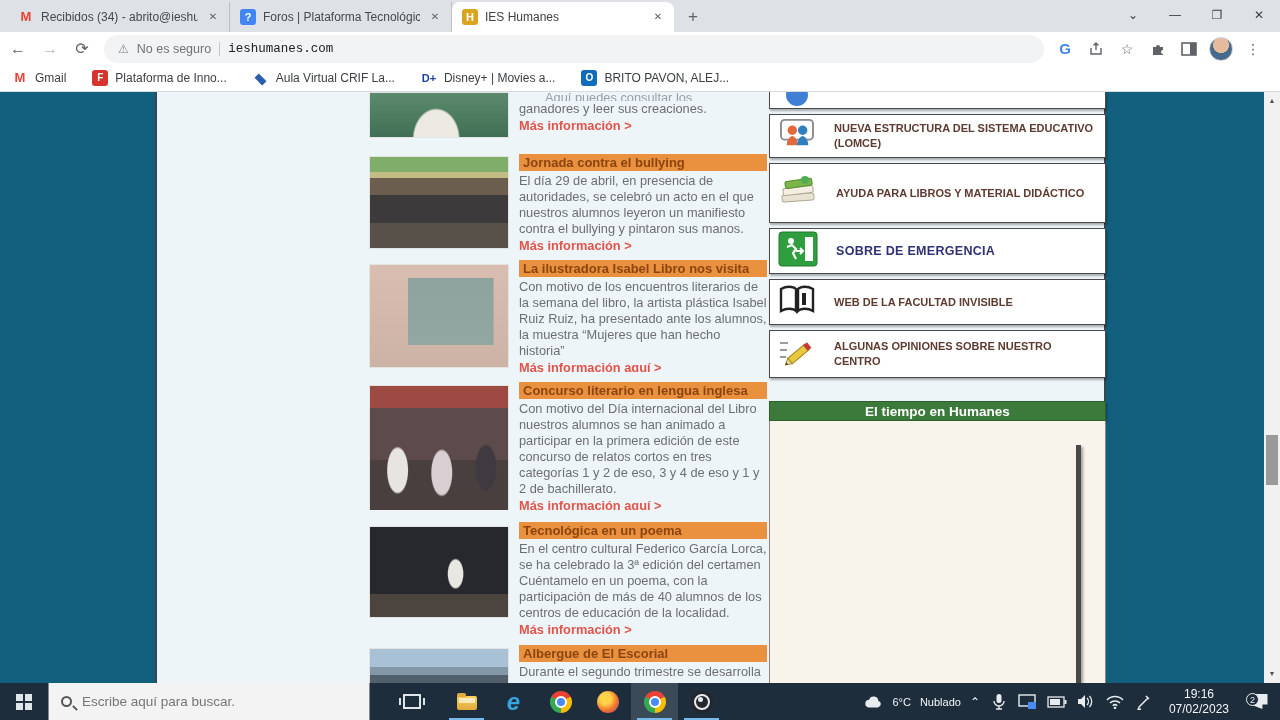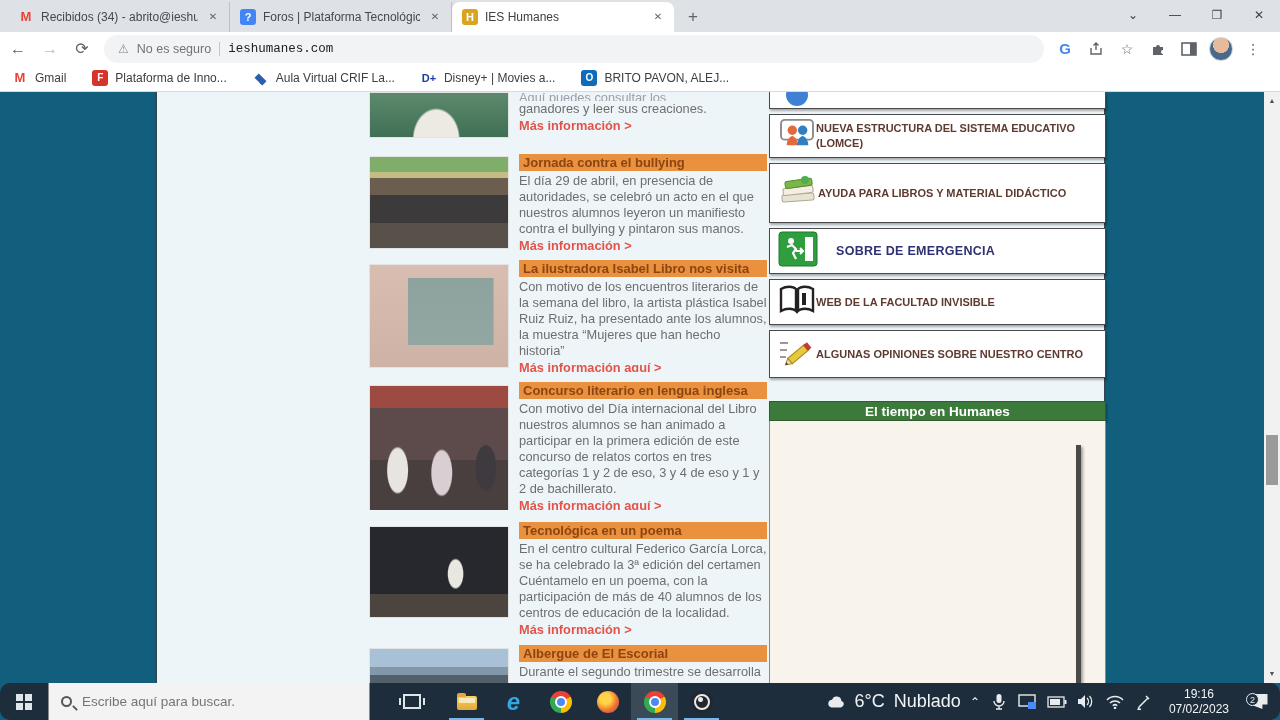--- a/index.html
+++ b/index.html
@@ -52,48 +52,48 @@
   .content { position:absolute; left:155px; top:0; width:951px; height:591px; background:#eef5f9; border-left:2px solid #37474f; border-right:2px solid #37474f; }
 
   
   .news { position:absolute; left:212px; top:0; width:398px; }
   .article { display:flex; gap:10px; overflow:hidden; }
   .photo { width:140px; flex:none; border:1px solid #e3e3e3; }
   .atext { width:248px; flex:none; }
   .atitle { background:#e9913e; color:#8c4510; font-size:13px; font-weight:bold; height:17px; line-height:17px; padding:0 4px; margin-bottom:2px; white-space:nowrap; overflow:hidden; }
   .abody { color:#6e6e6e; font-size:12.8px; line-height:16px; }
   .alink { color:#e2544a; font-size:12.8px; font-weight:bold; line-height:17px; }
-  .clipline { color:#9aa0a6; font-size:12.8px; line-height:12px; height:9px; overflow:hidden; filter:blur(.4px); }
+  .clipline { color:#9aa0a6; font-size:12.8px; line-height:12px; height:9px; overflow:hidden; filter:blur(.4px);margin-left:26px; }
   .ph0 { height:46px; background:linear-gradient(180deg,#5d8a6d,#3f6f55); background-image:radial-gradient(ellipse 46px 60px at 48% 105%, #eceae2 0 48%, rgba(0,0,0,0) 52%), linear-gradient(180deg,#5d8a6d,#3f6f55); }
   .ph1 { height:93px; margin-top:2px; background-image:linear-gradient(180deg,#7fae6a 0 16%, #c3bd84 16% 23%, #6b5e4e 23% 42%, #3c3a3a 42% 72%, #58514a 72%); }
   .ph2 { height:104px; margin-top:4px; background-image:linear-gradient(#8fa39e,#93a7a2), linear-gradient(#d9bdb1,#cdb2a6); background-size:62% 66%, 100% 100%; background-position:72% 38%, 0 0; background-repeat:no-repeat; }
   .ph3 { height:126px; margin-top:3px; background-image:radial-gradient(ellipse 22px 48px at 20% 68%, #e8e4e0 0 45%, rgba(0,0,0,0) 50%), radial-gradient(ellipse 22px 48px at 52% 70%, #d9cfd2 0 45%, rgba(0,0,0,0) 50%), radial-gradient(ellipse 22px 48px at 84% 66%, #3f3a40 0 45%, rgba(0,0,0,0) 50%), linear-gradient(180deg,#9c4a42 0 18%, #5d4b4b 18% 60%, #4a3f3f 60%); }
   .ph4 { height:92px; margin-top:4px; background-image:radial-gradient(ellipse 16px 30px at 62% 52%, #e9e7e2 0 45%, rgba(0,0,0,0) 52%), linear-gradient(180deg,#26282e 0 74%, #4c453f 74%); }
   .ph5 { height:46px; margin-top:3px; background-image:linear-gradient(180deg,#a9c1d7 0 42%, #8297a8 42% 58%, #51606b 58%); }
 
   
   .side { position:absolute; left:612px; top:0; width:337px; }
-  .sbox { background:#fff; border:1px solid #4a4a4a; box-shadow:1px 2px 2px rgba(0,0,0,.3); display:flex; align-items:center; gap:0; padding:4px 8px; margin-bottom:5px; }
+  .sbox { background:#fff; border:1px solid #4a4a4a; box-shadow:1px 2px 2px rgba(0,0,0,.3); display:flex; align-items:center; gap:18px; padding:4px 8px; margin-bottom:5px; }
   .sbox-partial { height:17px; border-top:none; align-items:flex-start; overflow:hidden; }
   .slabel { font-size:11px; font-weight:bold; color:#5e3b30; line-height:1.35; }
   .slabel-navy { color:#2e3272; font-size:12.5px; letter-spacing:.3px; }
   .sicon { flex:none; }
   .blue-blob { width:22px; height:22px; border-radius:50%; background:#3f7fd4; margin-left:8px; margin-top:-12px; }
   .wheader { margin-top:23px; height:20px; background:#3b7a3b; border:1px solid #2e5e2e; color:#fff; font-weight:bold; font-size:13.5px; text-align:center; line-height:19px; box-shadow:1px 2px 2px rgba(0,0,0,.3); }
   .wpanel { position:relative; height:274px; background:#f8f4ec; border:1px solid #8a8a82; border-top:none; }
   .wbar { position:absolute; right:24px; top:24px; width:5px; bottom:2px; background:#4a4a4a; box-shadow:2px 2px 3px rgba(0,0,0,.35); }
 
   
   .vscroll { position:absolute; right:0; top:0; width:16px; height:591px; background:#f1f1f1; }
   .varrow { position:absolute; left:0; width:16px; height:14px; color:#505050; font-size:7px; text-align:center; line-height:14px; }
   .varrow.up { top:2px; } .varrow.down { bottom:2px; }
   .vthumb { position:absolute; left:2px; top:343px; width:12px; height:50px; background:#9a9a9a; }
 
   
-  .taskbar { position:absolute; bottom:0; left:0; width:1280px; height:37px; background:#1e2d3b; display:flex; align-items:stretch; color:#e8ecef;border-radius:10px; }
+  .taskbar { position:absolute; bottom:0; left:0; width:1280px; height:37px; background:#1e2d3b; display:flex; align-items:stretch; color:#e8ecef; }
   .startbtn { width:48px; display:flex; align-items:center; justify-content:center; }
   .winlogo { width:16px; height:16px; display:grid; grid-template-columns:7px 7px; grid-template-rows:7px 7px; gap:2px; }
   .winlogo span { background:#dfe6ea; }
   .tsearch { width:322px; background:#f3f3f3; display:flex; align-items:center; gap:10px; padding:0 12px; border:1px solid #8a8a8a; border-bottom:none; border-top:none; }
   .mag { width:11px; height:11px; border:2px solid #555; border-radius:50%; position:relative; flex:none; }
   .mag::after { content:""; position:absolute; left:9px; top:9px; width:6px; height:2px; background:#555; transform:rotate(45deg); }
   .tsearch input { border:none; outline:none; background:transparent; font-size:13.5px; color:#444; width:250px; font-family:"Liberation Sans",sans-serif; }
   .tslot { width:47px; display:flex; align-items:center; justify-content:center; position:relative; }
   .tslot.open::after { content:""; position:absolute; bottom:0; left:6px; right:6px; height:2px; background:#76b9ed; }
   .tslot.activeapp { background:#3a4a57; }
@@ -104,21 +104,21 @@
   .folder::before { content:""; position:absolute; top:-3px; left:0; width:9px; height:4px; background:#e2a83c; border-radius:2px 2px 0 0; }
   .folder::after { content:""; position:absolute; top:2px; left:2px; right:2px; height:5px; background:#f9e9b8; }
   .ie { color:#35a6e0; font-size:24px; font-weight:bold; font-style:italic; line-height:24px; }
   .chrome { width:22px; height:22px; border-radius:50%; background:conic-gradient(from -60deg, #ea4335 0 120deg, #fbbc05 120deg 240deg, #34a853 240deg 360deg); position:relative; }
   .chrome::after { content:""; position:absolute; inset:5px; background:#4a8af4; border:2.5px solid #fff; border-radius:50%; }
   .firefox { width:22px; height:22px; border-radius:50%; background:radial-gradient(circle at 38% 35%, #ffd24a 0 28%, #f2762b 58%, #a63a84 100%); }
   .obs { width:22px; height:22px; border-radius:50%; background:#23272b; position:relative; }
   .obs::before { content:""; position:absolute; inset:3px; border:2px solid #e8ecef; border-radius:50%; }
   .obs::after { content:""; position:absolute; left:7px; top:6px; width:5px; height:5px; background:#e8ecef; border-radius:50%; }
   .tray { margin-left:auto; display:flex; align-items:center; gap:9px; padding-right:6px; }
-  .tray-txt { font-size:18px; color:#f2f5f7; }
+  .tray-txt { font-size:11px; color:#f2f5f7; }
   .tray-ic { display:flex; align-items:center; justify-content:center; width:20px; }
   .chev { font-size:12px; color:#f2f5f7; }
   .clock { text-align:center; font-size:12px; line-height:1.25; color:#f2f5f7; padding:0 6px; }
   .notif { position:relative; width:30px; display:flex; align-items:center; justify-content:center; }
   .notif-sq { width:17px; height:15px; background:#e8ecef; clip-path:polygon(0 0,100% 0,100% 70%,70% 70%,70% 100%,0 70%); }
   .badge { position:absolute; left:2px; bottom:3px; width:13px; height:13px; border-radius:50%; background:#1e2d3b; border:1px solid #e8ecef; color:#e8ecef; font-size:9px; line-height:12px; text-align:center; }
 </style>
 </head>
 <body>
 

